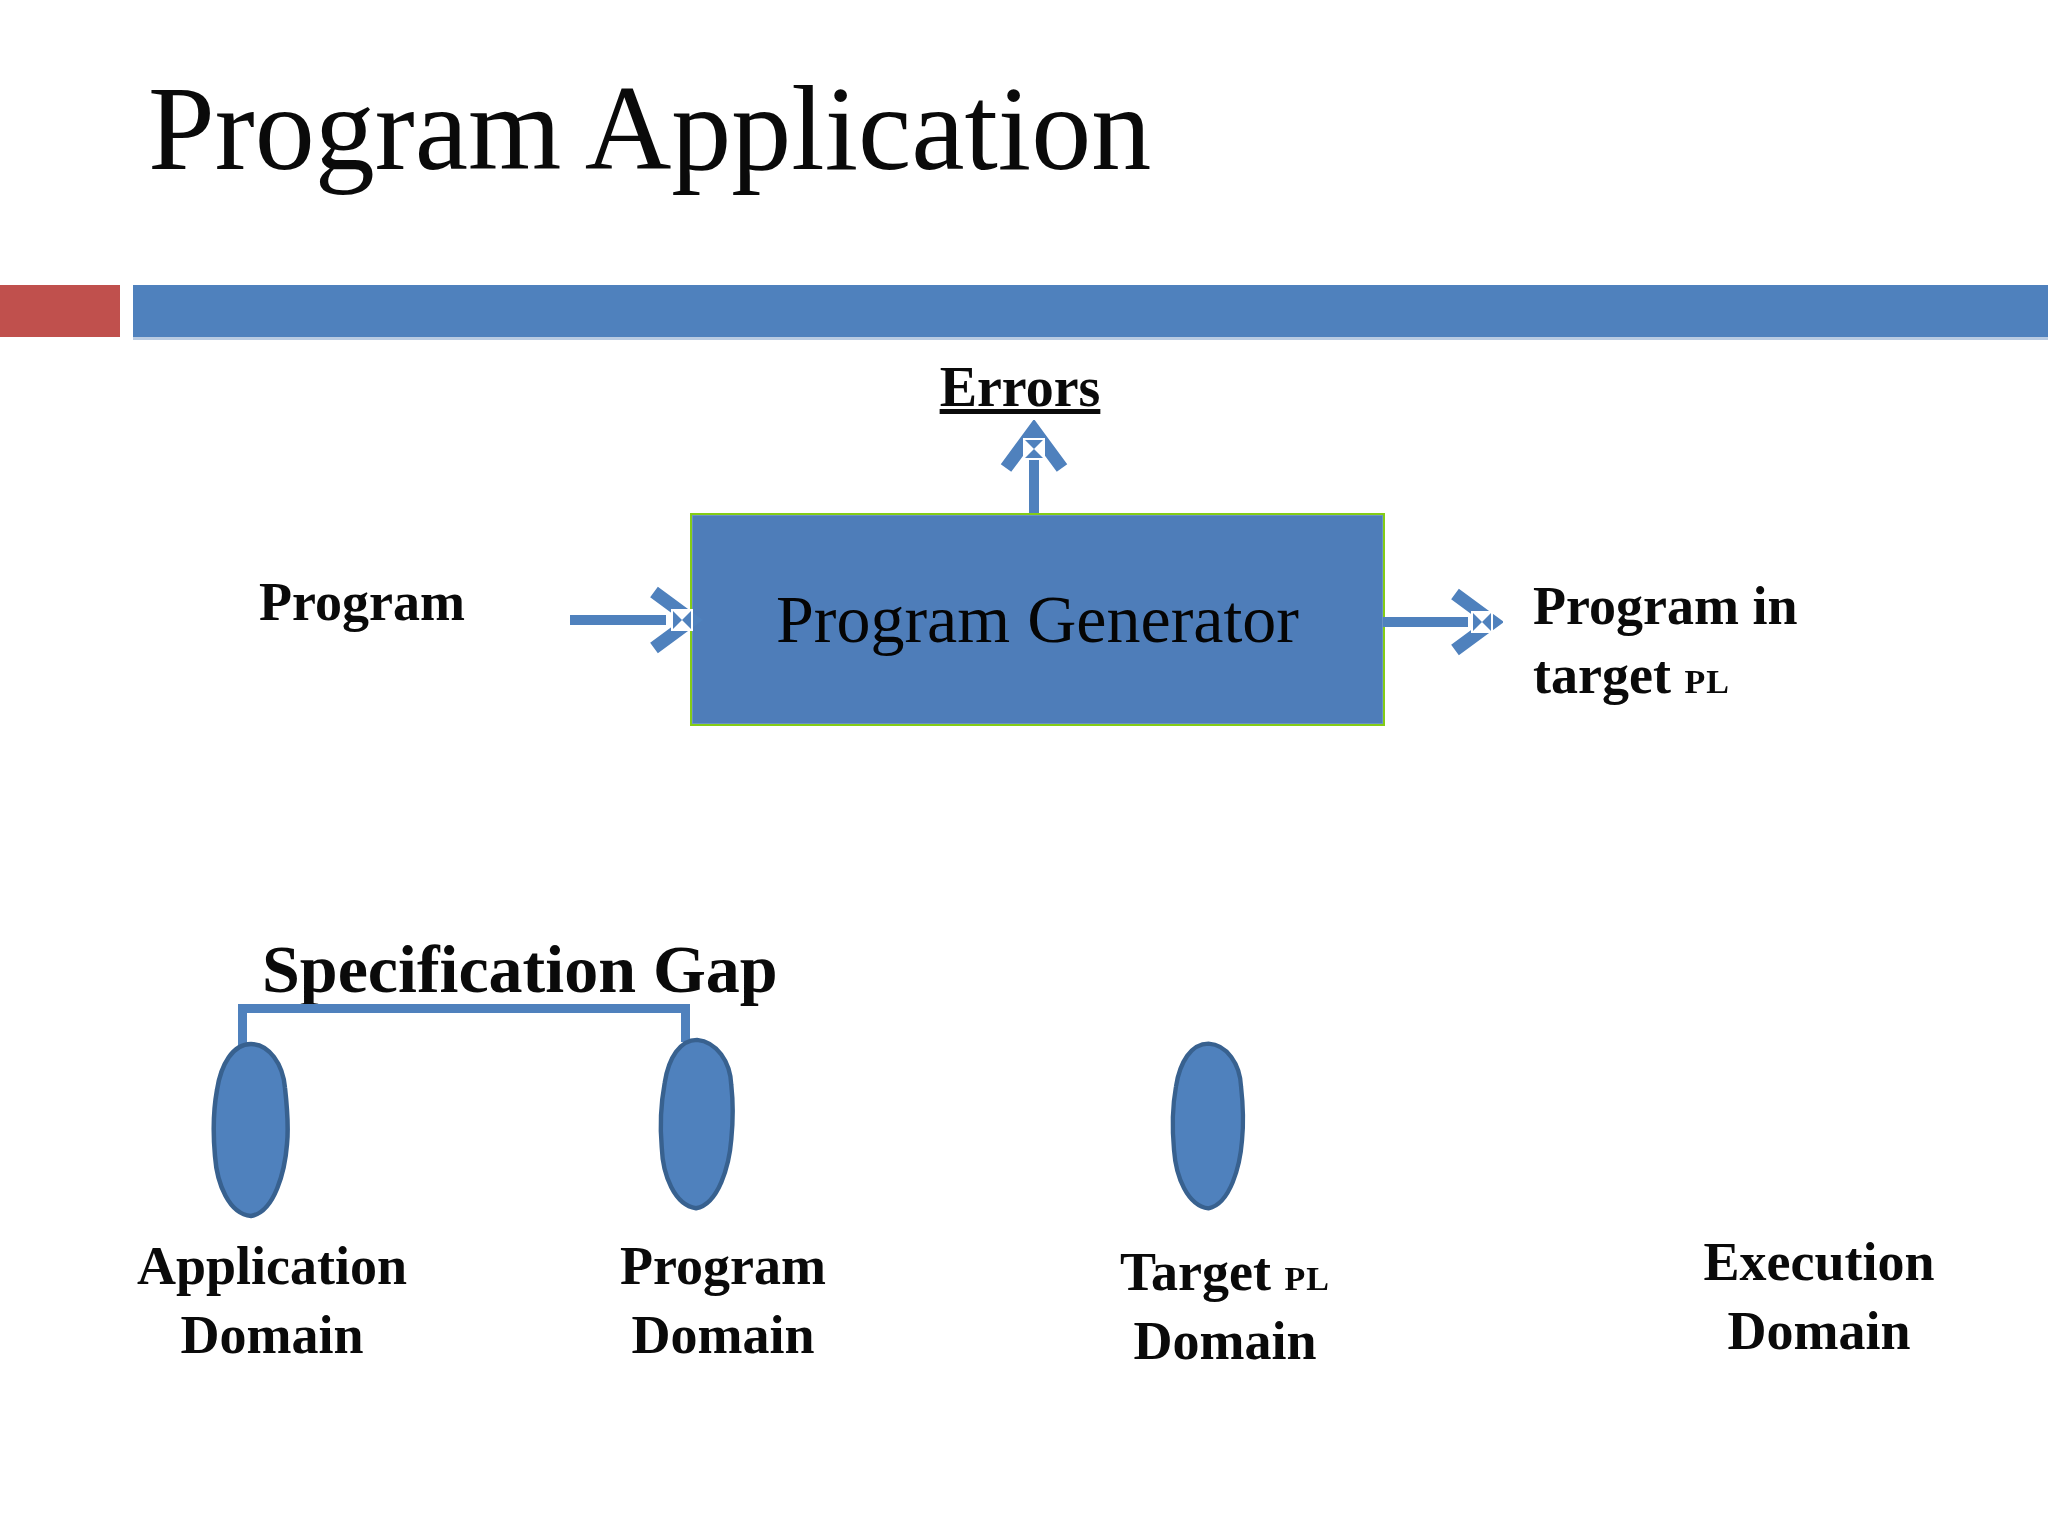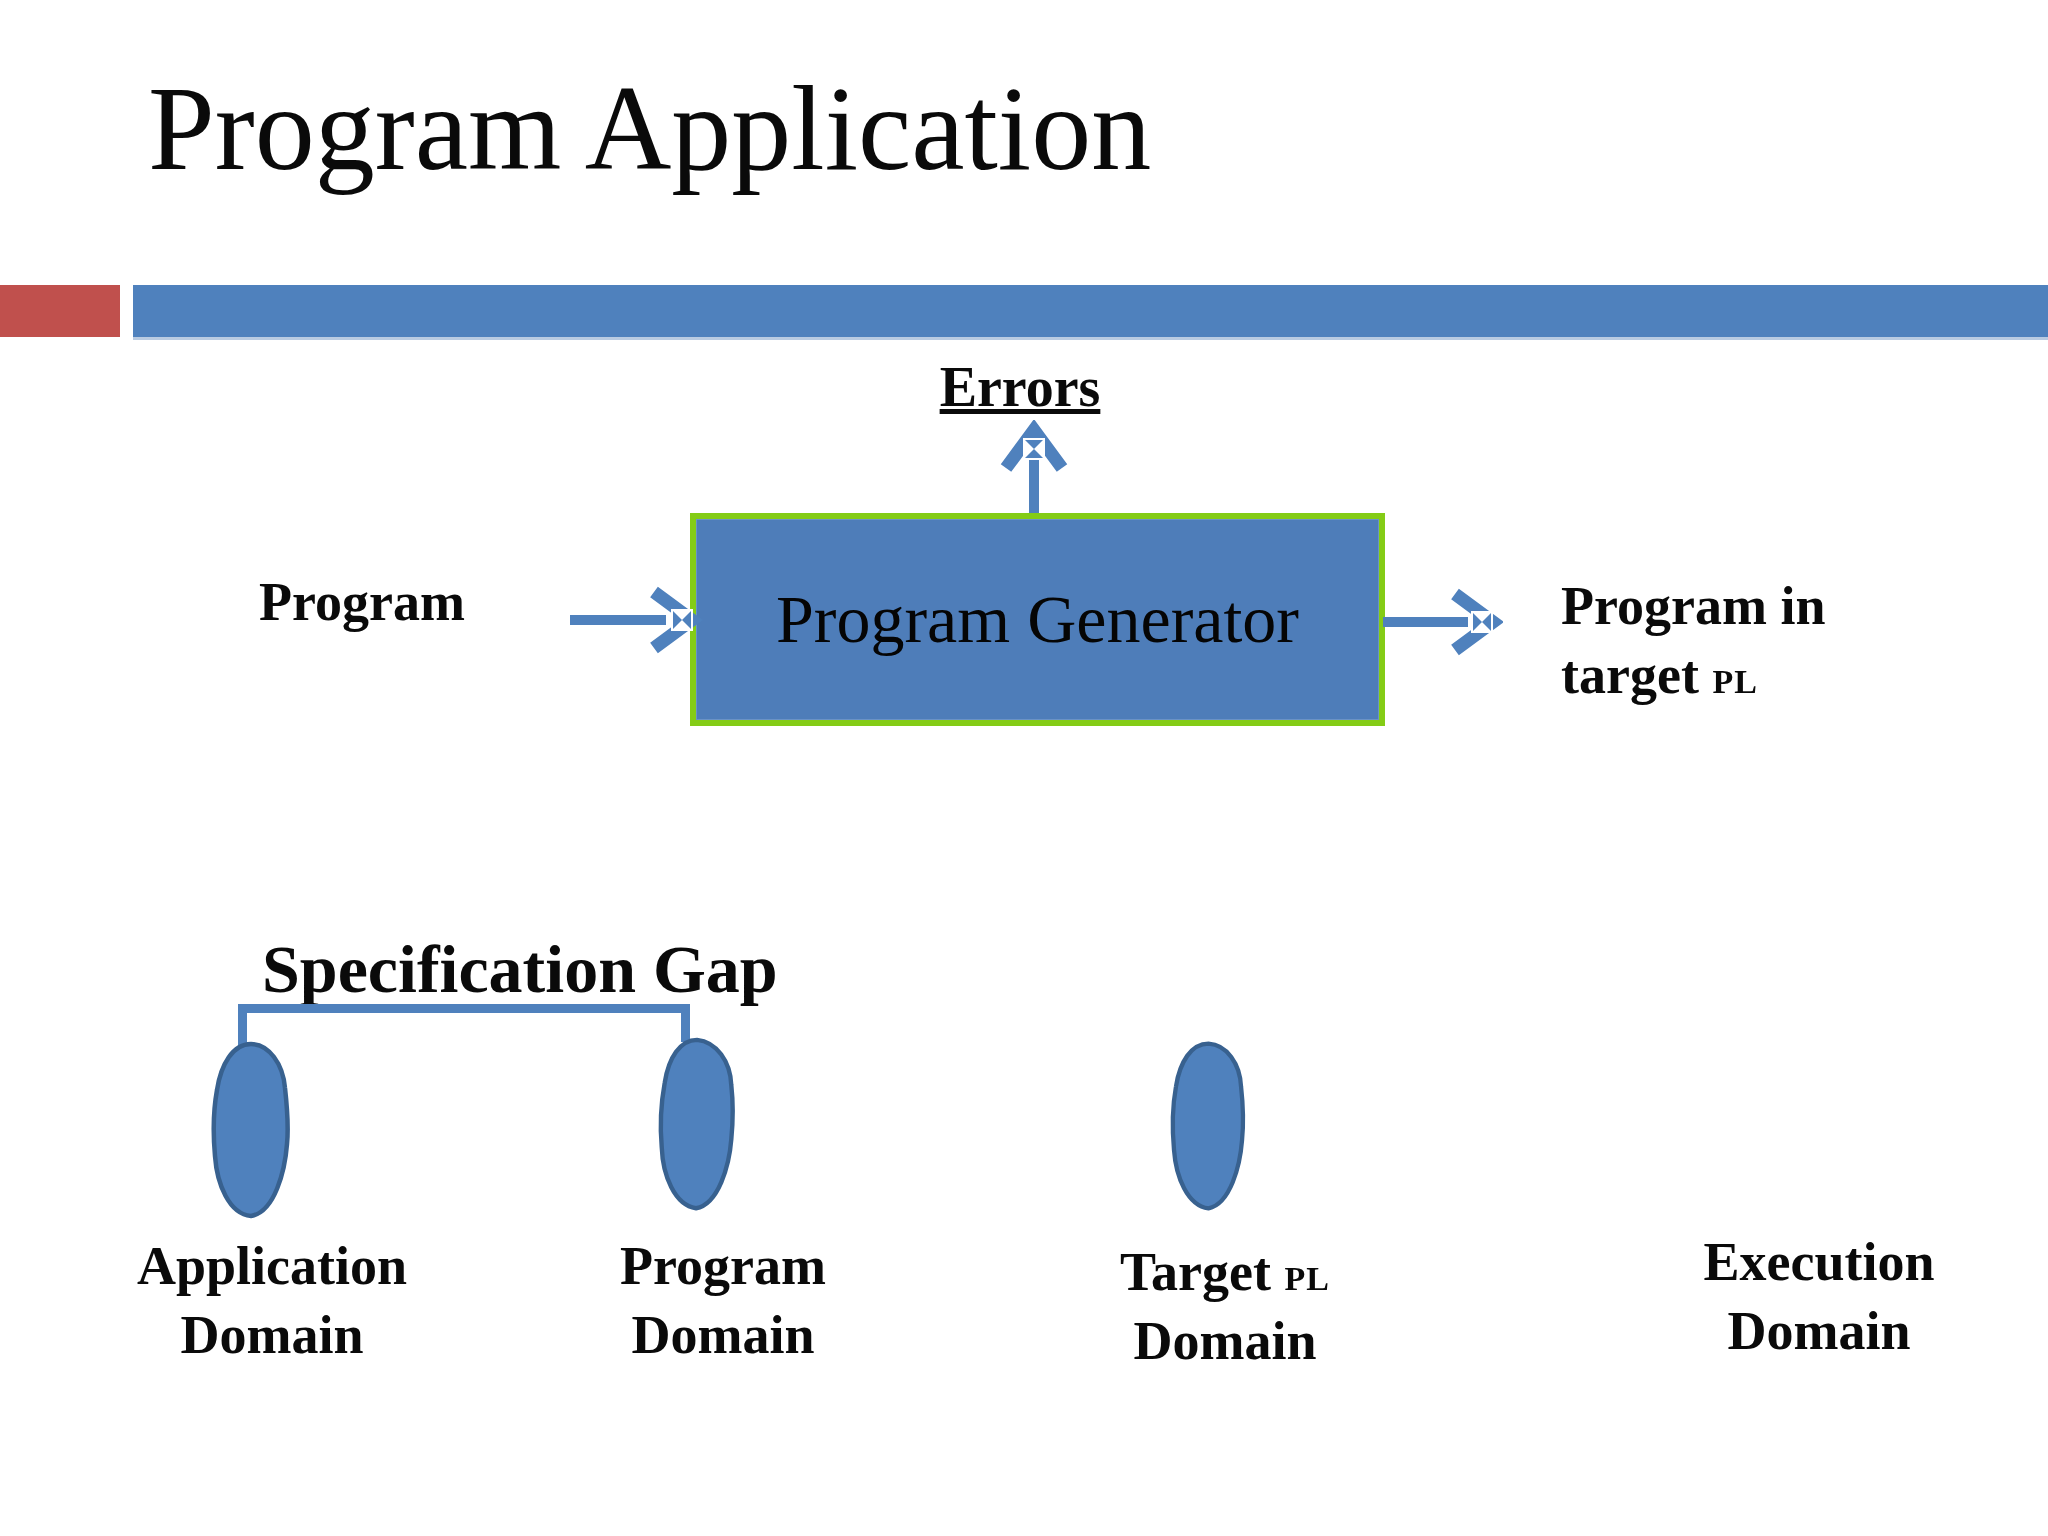--- a/index.html
+++ b/index.html
@@ -19,21 +19,21 @@
   .bar{position:absolute;top:285px;height:52px;}
   .bar-red{left:0;width:120px;background:#C0504D;}
   .bar-blue{left:133px;width:1915px;background:#4F81BD;border-bottom:3px solid #b9cbe2;}
   .lbl{
     position:absolute;font-weight:bold;font-size:54px;line-height:1.27;
     text-align:center;white-space:nowrap;
   }
   .pl-small{font-size:34px;letter-spacing:1px;}
   .gen-box{
     position:absolute;left:690px;top:513px;width:695px;height:213px;
-    background:#4E7DB9;border:6px solid #84cc16;box-sizing:border-box;
+    background:#4E7DB9;border:2px solid #84cc16;box-sizing:border-box;
     display:flex;align-items:center;justify-content:center;
     box-shadow:inset 0 0 0 1px #6b93c6;
   }
   .gen-box span{font-size:68px;font-weight:400;color:#050505;white-space:nowrap;}
   .abs{position:absolute;}
   .bracket{position:absolute;background:#4F81BD;}
 </style>
 </head>
 <body>
 
@@ -71,21 +71,21 @@
   </svg>
 
   <svg class="abs" style="left:1383px;top:586px;" width="120" height="72" viewBox="0 0 120 72">
     <rect x="0" y="31" width="85" height="10" fill="#4F81BD"></rect>
     <path d="M72,8 L110,36 L72,64" fill="none" stroke="#4F81BD" stroke-width="13"></path>
     <rect x="88" y="25" width="22" height="22" fill="#ffffff"></rect>
     <path d="M90,27 L90,45 L99,36 Z" fill="#4F81BD"></path>
     <path d="M108,27 L108,45 L99,36 Z" fill="#4F81BD"></path>
   </svg>
 
-  <div class="lbl" style="left:1533px;top:572px;width:460px;text-align:left;margin-left:28px;">
+  <div class="lbl" style="left:1533px;top:572px;width:460px;text-align:left;">
     <div>Program in</div>
     <div><span>target </span><span class="pl-small">PL</span></div>
   </div>
 
   <div class="lbl" style="left:262px;top:926px;width:500px;font-size:68px;">Specification Gap</div>
 
   <div class="bracket" style="left:238px;top:1004px;width:452px;height:9px;"></div>
   <div class="bracket" style="left:238px;top:1004px;width:9px;height:42px;"></div>
   <div class="bracket" style="left:681px;top:1004px;width:9px;height:38px;"></div>
 

